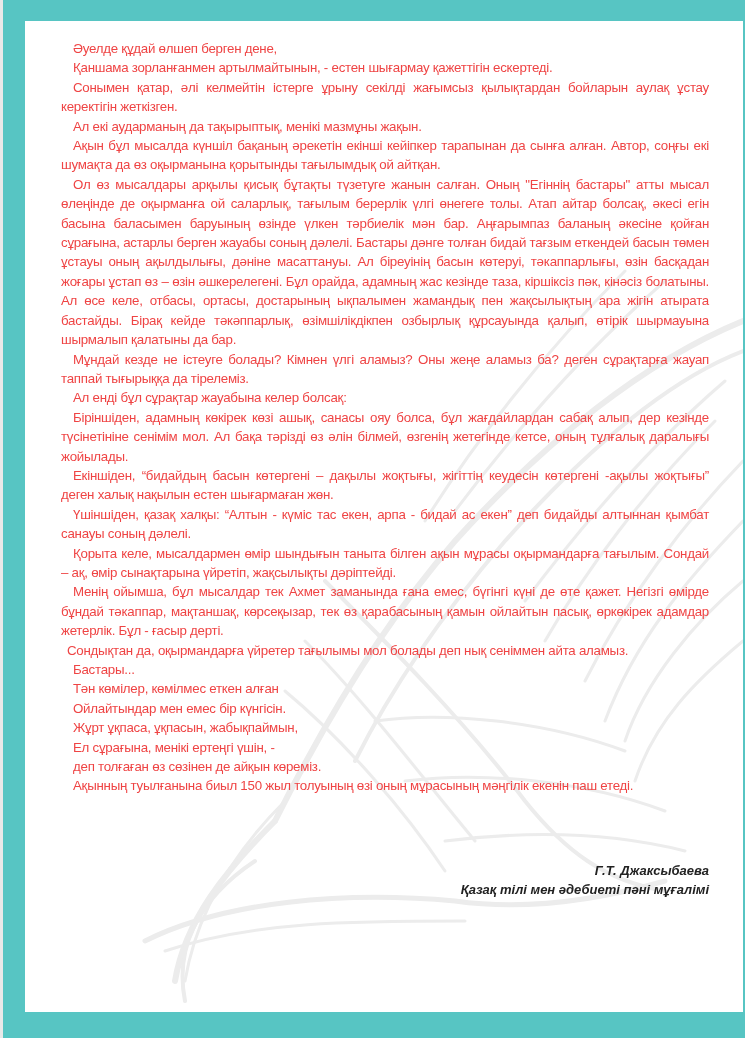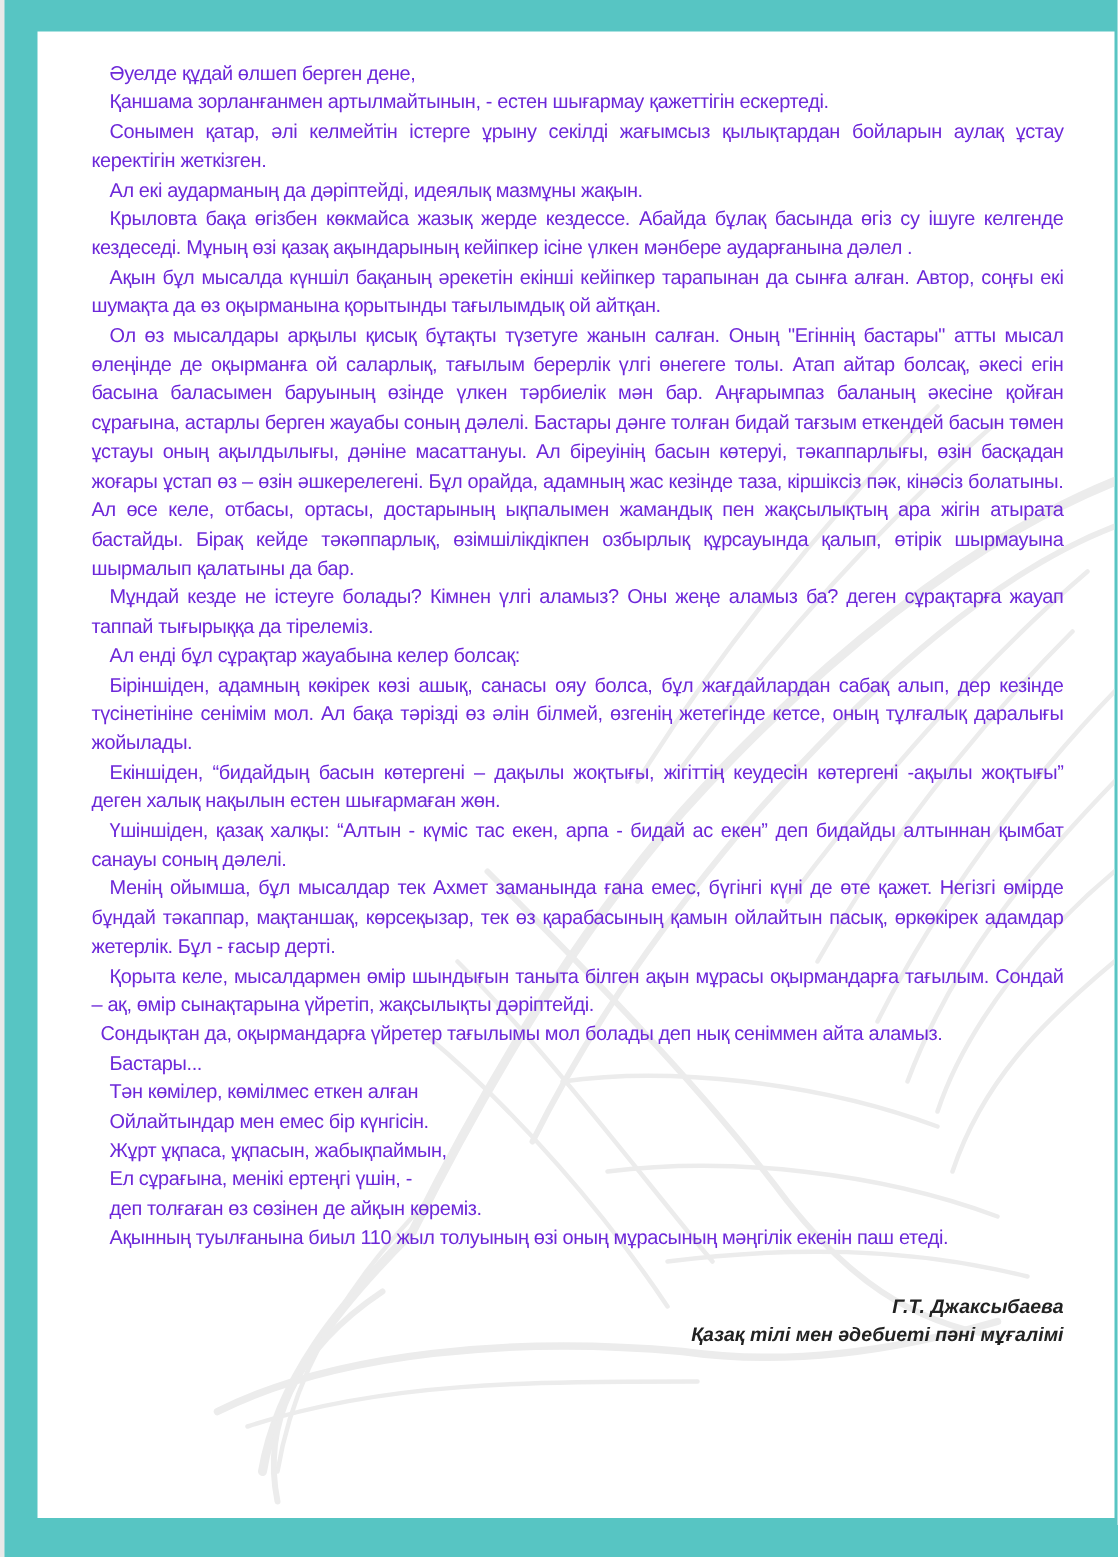--- a/index.html
+++ b/index.html
@@ -1,20 +1,20 @@
 <!DOCTYPE html>
 <html><head>
 <meta charset="utf-8">
 <style>
   html, body { margin: 0; padding: 0; }
   body { width: 745px; height: 1038px; background: #e9e9e9; position: relative; overflow: hidden; font-family: "Liberation Sans", sans-serif; }
   .frame { position: absolute; left: 3px; top: 0; width: 742px; height: 1038px; background: #57c5c3; }
   .page { position: absolute; left: 25px; top: 21px; width: 718px; height: 991px; background: #ffffff; overflow: hidden; }
   .watermark { position: absolute; left: 0; top: 0; width: 718px; height: 991px; pointer-events: none; }
-  .content { position: absolute; left: 36px; top: 18px; width: 648px; font-size: 13.3px; line-height: 19.4px; color: #6d28d9; font-family: "Liberation Sans", sans-serif; letter-spacing: -0.25px; }
+  .content { position: absolute; left: 36px; top: 18px; width: 648px; font-size: 13.3px; line-height: 19.4px; color: #ef4444; font-family: "Liberation Sans", sans-serif; letter-spacing: -0.25px; }
   .content p { margin: 0; text-align: justify; text-indent: 12px; }
   .content p.verse { text-indent: 0; padding-left: 12px; text-align: left; }
   .content p.left { text-align: left; }
   .signature { position: absolute; right: 34px; top: 840px; text-align: right; font-weight: bold; font-style: italic; font-size: 13px; line-height: 19px; color: #222; font-family: "Liberation Sans", sans-serif; }
 </style>
 </head>
 <body>
 
 <div class="frame"></div>
 
@@ -42,38 +42,37 @@
       <path d="M350 700 C420 690 520 700 600 730" stroke-width="3"></path>
       <path d="M380 760 C460 750 560 760 640 790" stroke-width="3"></path>
       <path d="M420 820 C500 810 580 810 660 830" stroke-width="3"></path>
     </g>
   </svg>
 
   <div class="content">
     <p class="verse">Әуелде құдай өлшеп берген дене,</p>
     <p class="verse">Қаншама зорланғанмен артылмайтынын, - естен шығармау қажеттігін ескертеді.</p>
     <p>Сонымен қатар, әлі келмейтін істерге ұрыну секілді жағымсыз қылықтардан бойларын аулақ ұстау керектігін жеткізген.</p>
-    <p class="left">Ал екі аударманың да дәріптейді, идеялық мазмұны жақын.</p>
-    <p>Крыловта бақа өгізбен көкмайса жазық жерде кездессе. Абайда бұлақ басында өгіз су ішуге келгенде кездеседі. Мұның өзі қазақ ақындарының кейіпкер ісіне үлкен мәнбере аударғанына дәлел .</p>
+    <p class="left">Ал екі аударманың да тақырыптық, менікі мазмұны жақын.</p>
     <p>Ақын бұл мысалда күншіл бақаның әрекетін екінші кейіпкер тарапынан да сынға алған. Автор, соңғы екі шумақта да өз оқырманына қорытынды тағылымдық ой айтқан.</p>
     <p>Ол өз мысалдары арқылы қисық бұтақты түзетуге жанын салған. Оның "Егіннің бастары" атты мысал өлеңінде де оқырманға ой саларлық, тағылым берерлік үлгі өнегеге толы. Атап айтар болсақ, әкесі егін басына баласымен баруының өзінде үлкен тәрбиелік мән бар. Аңғарымпаз баланың әкесіне қойған сұрағына, астарлы берген жауабы соның дәлелі. Бастары дәнге толған бидай тағзым еткендей басын төмен ұстауы оның ақылдылығы, дәніне масаттануы. Ал біреуінің басын көтеруі, тәкаппарлығы, өзін басқадан жоғары ұстап өз – өзін әшкерелегені. Бұл орайда, адамның жас кезінде таза, кіршіксіз пәк, кінәсіз болатыны. Ал өсе келе, отбасы, ортасы, достарының ықпалымен жамандық пен жақсылықтың ара жігін атырата бастайды. Бірақ кейде тәкәппарлық, өзімшілікдікпен озбырлық құрсауында қалып, өтірік шырмауына шырмалып қалатыны да бар.</p>
     <p>Мұндай кезде не істеуге болады? Кімнен үлгі аламыз? Оны жеңе аламыз ба? деген сұрақтарға жауап таппай тығырыққа да тірелеміз.</p>
     <p class="left">Ал енді бұл сұрақтар жауабына келер болсақ:</p>
     <p>Біріншіден, адамның көкірек көзі ашық, санасы ояу болса, бұл жағдайлардан сабақ алып, дер кезінде түсінетініне сенімім мол. Ал бақа тәрізді өз әлін білмей, өзгенің жетегінде кетсе, оның тұлғалық даралығы жойылады.</p>
     <p>Екіншіден, “бидайдың басын көтергені – дақылы жоқтығы, жігіттің кеудесін көтергені -ақылы жоқтығы” деген халық нақылын естен шығармаған жөн.</p>
     <p>Үшіншіден, қазақ халқы: “Алтын - күміс тас екен, арпа - бидай ас екен” деп бидайды алтыннан қымбат санауы соның дәлелі.</p>
+    <p>Қорыта келе, мысалдармен өмір шындығын таныта білген ақын мұрасы оқырмандарға тағылым. Сондай – ақ, өмір сынақтарына үйретіп, жақсылықты дәріптейді.</p>
     <p>Менің ойымша, бұл мысалдар тек Ахмет заманында ғана емес, бүгінгі күні де өте қажет. Негізгі өмірде бұндай тәкаппар, мақтаншақ, көрсеқызар, тек өз қарабасының қамын ойлайтын пасық, өркөкірек адамдар жетерлік. Бұл - ғасыр дерті.</p>
-    <p>Қорыта келе, мысалдармен өмір шындығын таныта білген ақын мұрасы оқырмандарға тағылым. Сондай – ақ, өмір сынақтарына үйретіп, жақсылықты дәріптейді.</p>
     <p class="verse" style="padding-left:6px">Сондықтан да, оқырмандарға үйретер тағылымы мол болады деп нық сеніммен айта аламыз.</p>
     <p class="verse">Бастары...</p>
     <p class="verse">Тән көмілер, көмілмес еткен алған</p>
     <p class="verse">Ойлайтындар мен емес бір күнгісін.</p>
     <p class="verse">Жұрт ұқпаса, ұқпасын, жабықпаймын,</p>
     <p class="verse">Ел сұрағына, менікі ертеңгі үшін, -</p>
     <p class="verse">деп толғаған өз сөзінен де айқын көреміз.</p>
-    <p class="verse">Ақынның туылғанына биыл 110 жыл толуының өзі оның мұрасының мәңгілік екенін паш етеді.</p>
+    <p class="verse">Ақынның туылғанына биыл 150 жыл толуының өзі оның мұрасының мәңгілік екенін паш етеді.</p>
   </div>
 
   <div class="signature">
     <div>Г.Т. Джаксыбаева</div>
     <div>Қазақ тілі мен әдебиеті пәні мұғалімі</div>
   </div>
 </div>
 
 </body></html>

